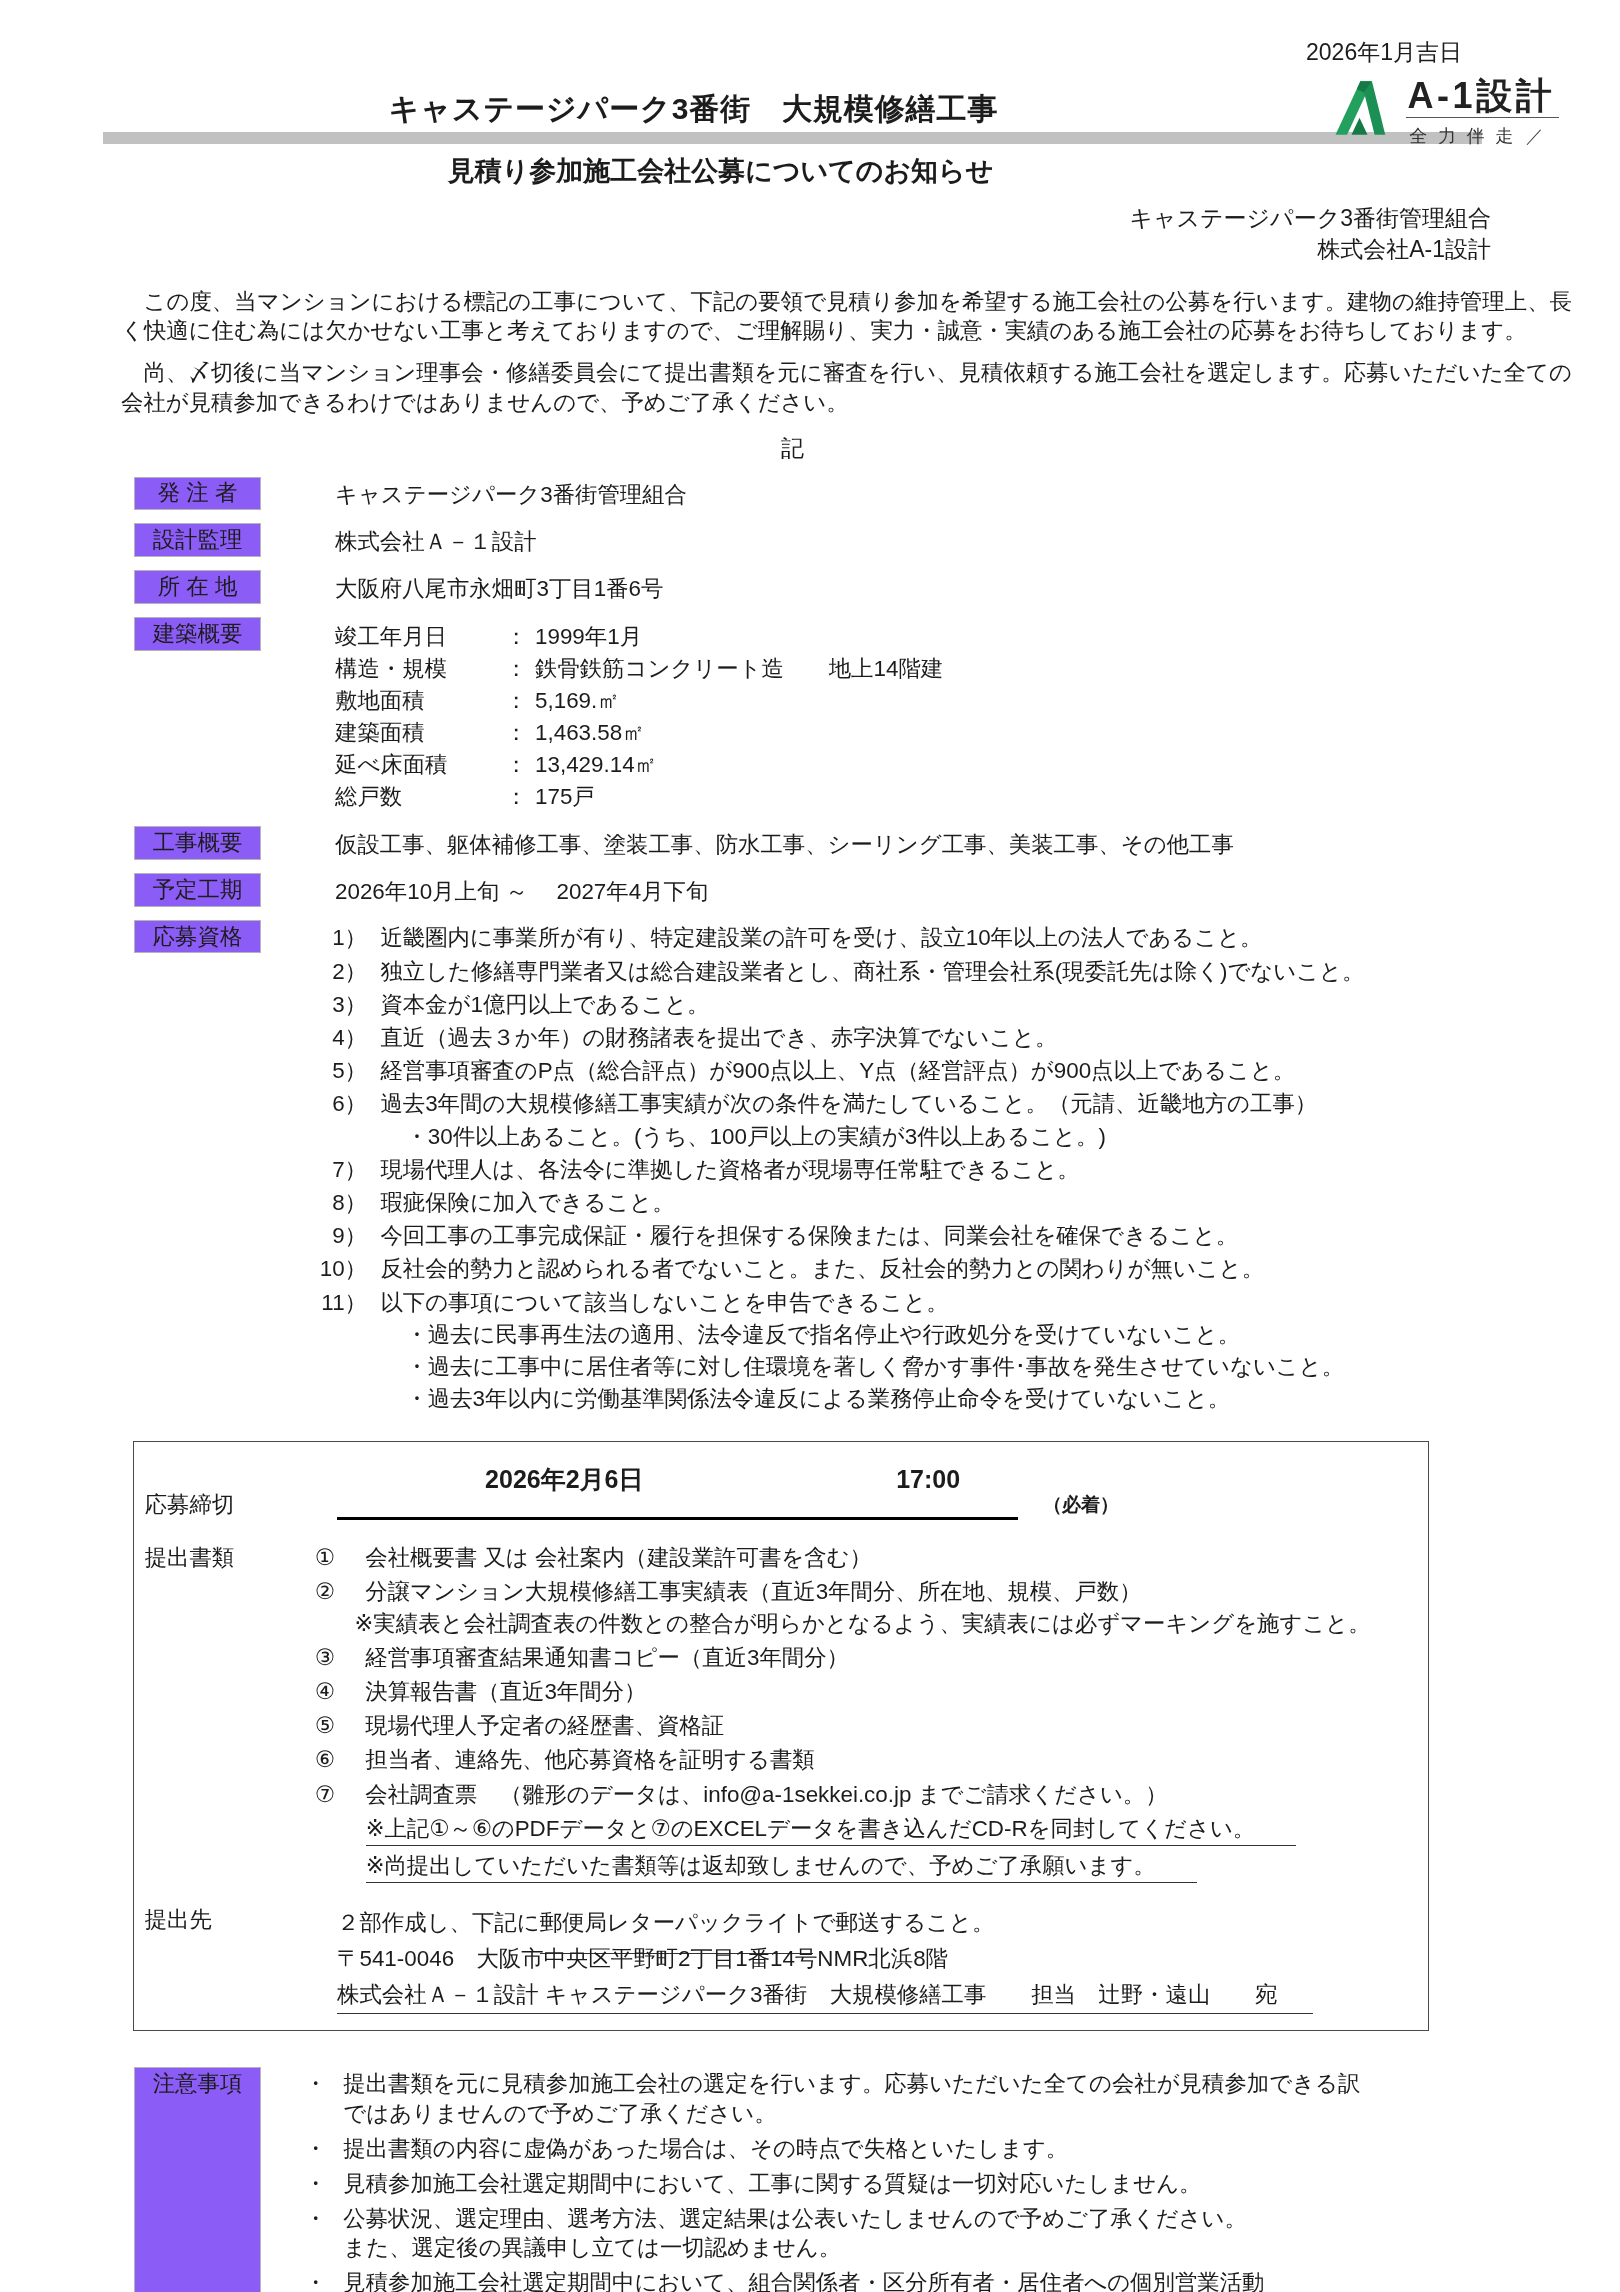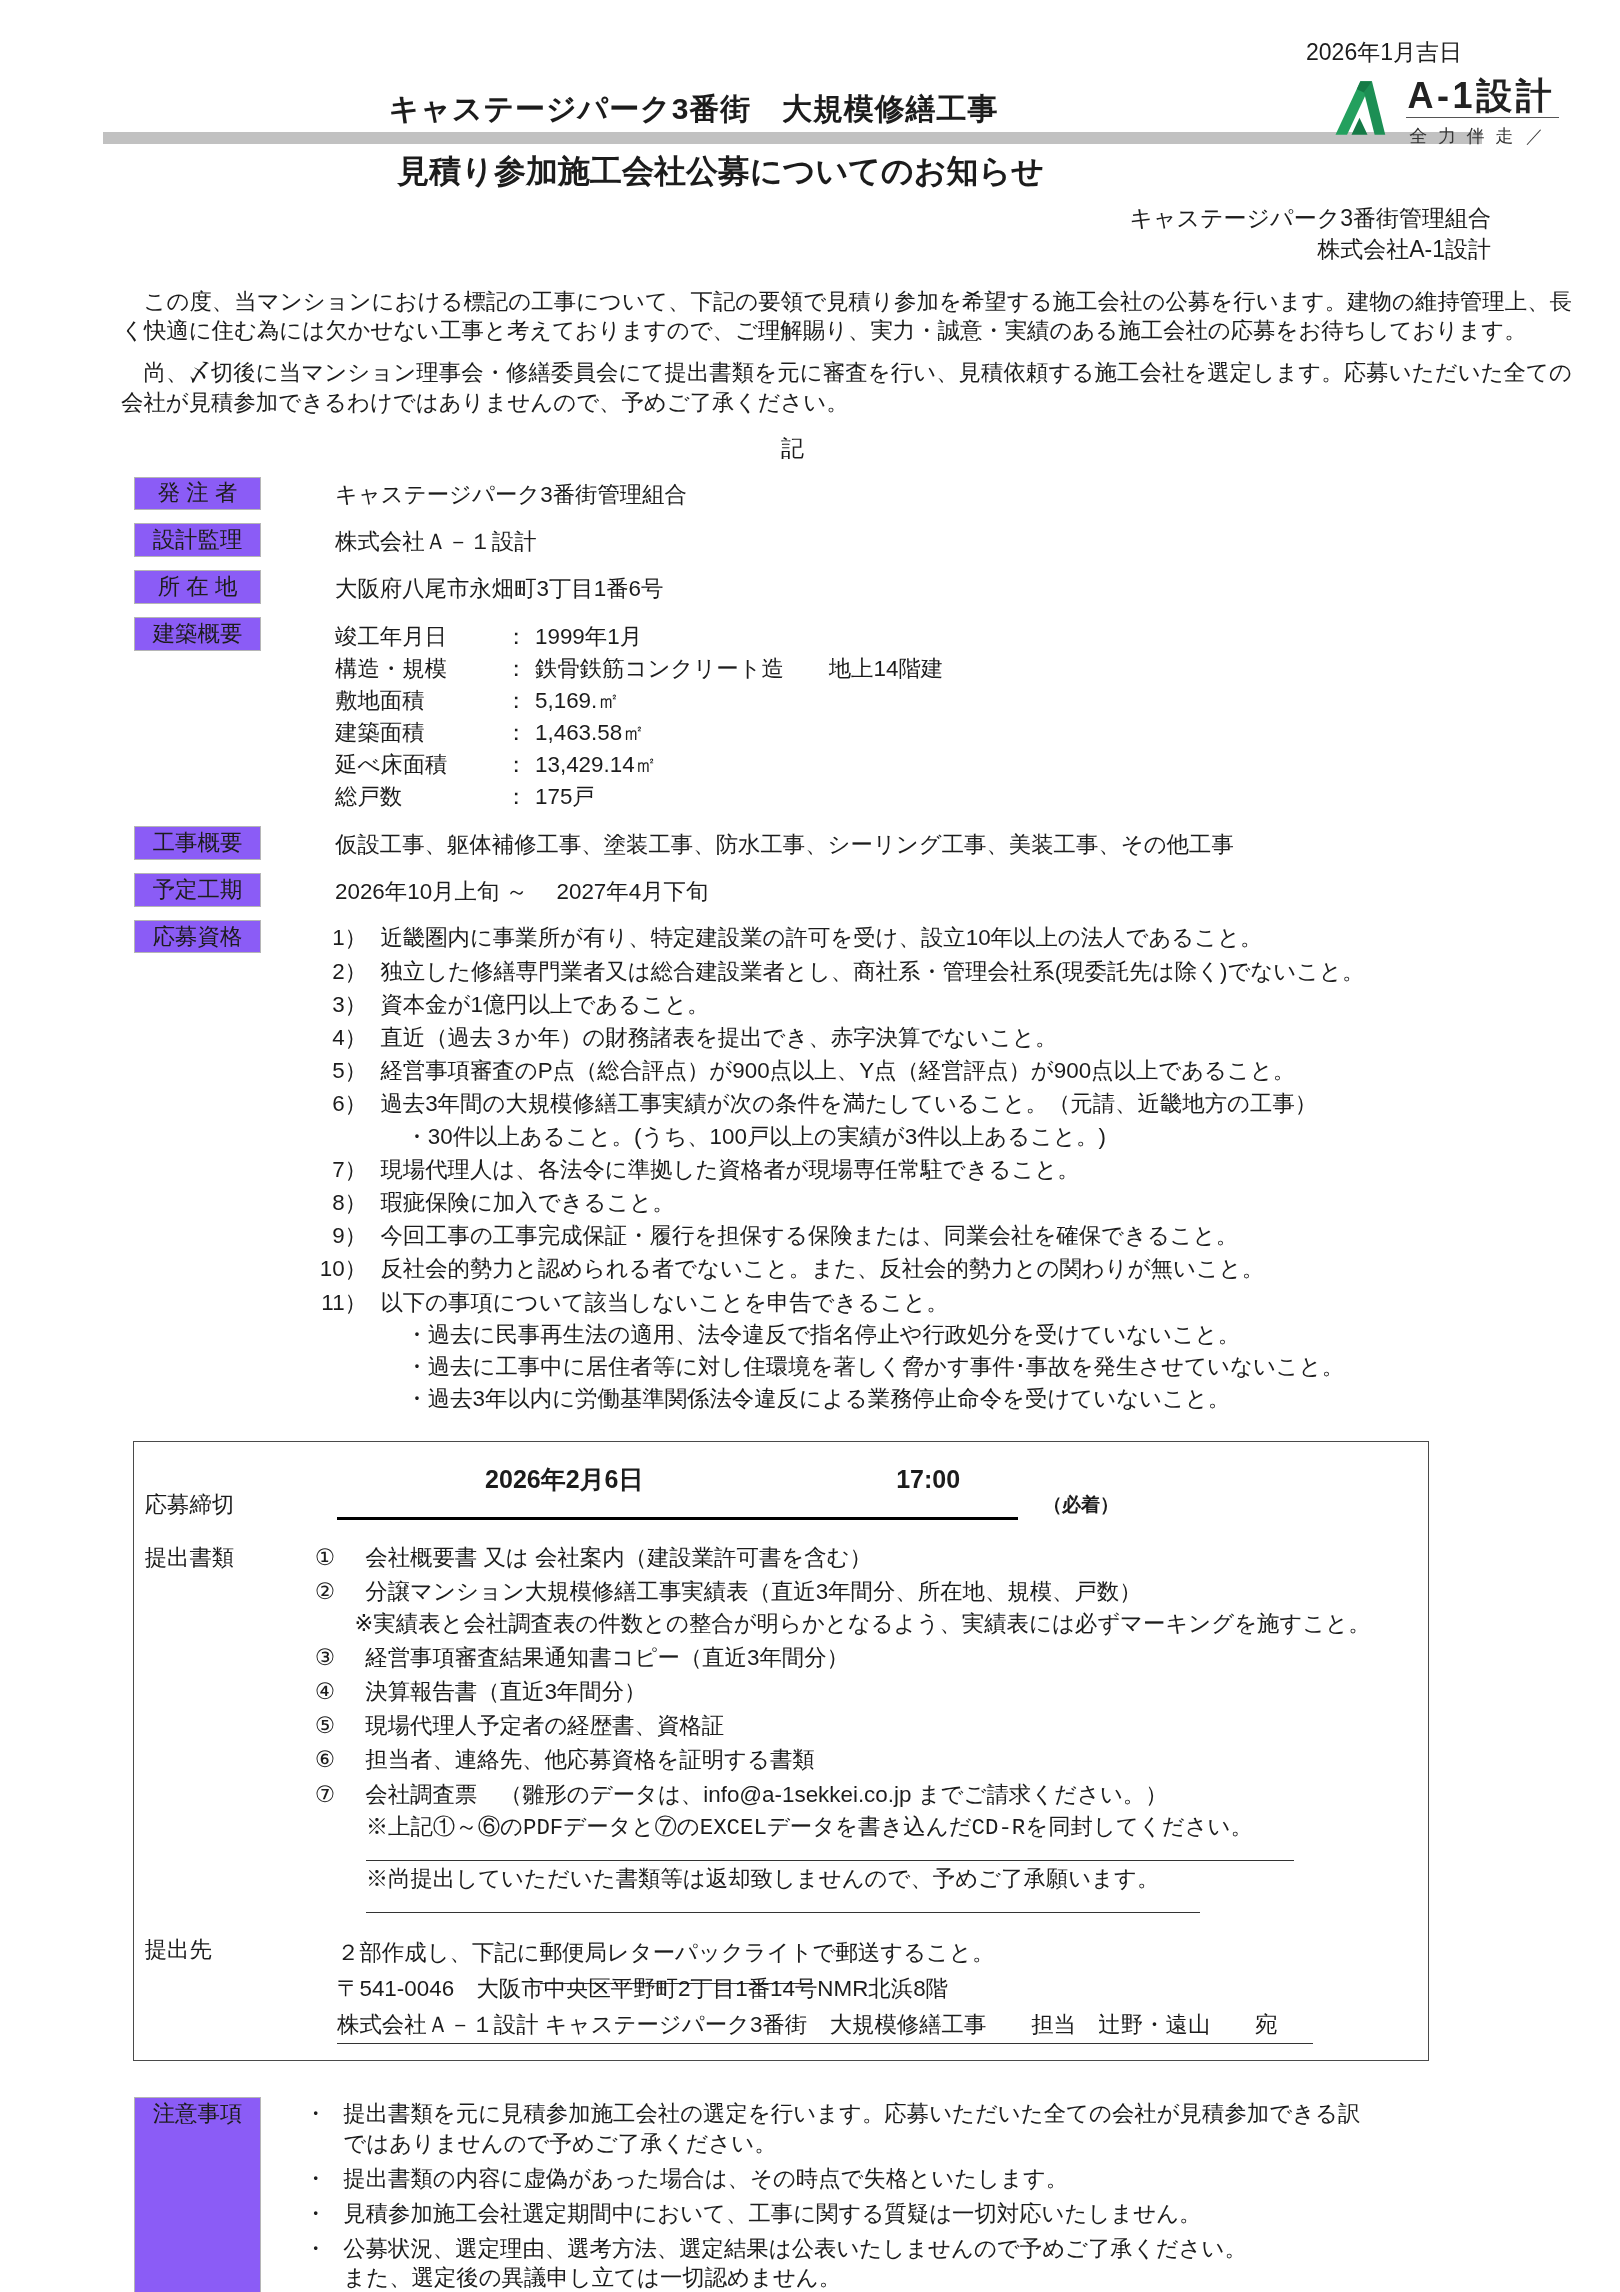--- a/index.html
+++ b/index.html
@@ -17,21 +17,21 @@
     overflow:hidden;
   }
   
   .issue-date{ text-align:right; padding-right:158px; font-size:23px; }
   .header{ position:relative; margin-top:23px; }
   .title1{
     text-align:center; font-weight:bold; font-size:30px; line-height:36px;
     letter-spacing:0.9px; padding-right:233px;
   }
   .graybar{ height:12.5px; margin:5.4px 0 7.2px 103px; width:1379px; }
-  .title2{ text-align:center; font-weight:bold; font-size:32px; line-height:39px; padding-right:179px; }
+  .title2{ text-align:center; font-weight:bold; font-size:27px; line-height:39px; padding-right:179px; }
   .logo{ position:absolute; top:-14.3px; right:61px; display:flex; align-items:flex-start; gap:17px; background:transparent; }
   .logo-mark{ display:block; }
   .logo-col{ display:flex; flex-direction:column; }
   .logo-name{ font-weight:bold; font-size:36px; line-height:39px; letter-spacing:3.6px; color:#222; border-bottom:1.8px solid #555; padding:0 3.6px 1.8px 1.8px; }
   .logo-tagline{ font-size:18px; letter-spacing:10.7px; color:#333; padding:3.6px 0 0 3.6px; display:flex; align-items:center; }
   .logo-slash{ letter-spacing:0; margin-left:1.8px; }
   .issuers{ margin-top:12.5px; text-align:right; padding-right:129px; font-size:23px; line-height:31px; }
   
   .para{ margin:12.5px 48px 0 121px; text-align:justify; }
   .para.first{ margin-top:21.5px; }
@@ -67,21 +67,21 @@
     border-bottom:3.6px solid #000; padding-bottom:22px;
   }
   .dl-date{ font-weight:bold; font-size:25px; margin-left:148px; }
   .dl-time{ font-weight:bold; font-size:25px; margin-left:auto; margin-right:58px; }
   .dl-arrival{ font-weight:bold; font-size:19px; margin-left:25px; }
   .doc-row{ display:flex; margin-top:23px; }
   .doc-item{ display:flex; margin-bottom:4.5px; }
   .doc-no{ width:39px; flex:0 0 39px; }
   .doc-body{ margin-left:11.6px; max-width:1164px; }
   .doc-note{ margin-top:2.7px; margin-left:-10.7px; }
-  .doc-ul-note{ display:table; margin:5.4px 0 0 51px; border-bottom:1.8px solid #333; padding:0 41px 16px 0;font-family:Liberation Mono, monospace; }
+  .doc-ul-note{ display:table; margin:5.4px 0 0 51px; border-bottom:1.8px solid #333; padding:0 41px 1px 0; }
   .sub-row{ display:flex; margin-top:21.5px; }
   .sub-col{ margin-left:22.4px; line-height:36px; }
   .u-inline{ border-bottom:1.8px solid #333; padding-bottom:18px; }
   .u-full{ display:table; border-bottom:1.8px solid #333; padding:0 36px 0.9px 0; }
   
   .cautions{ display:flex; margin:36px 48px 0 134px; }
   .c-list{ margin-left:41px; padding-top:1.8px; }
   .c-item{ display:flex; margin-bottom:5.4px; }
   .c-bullet{ width:27px; flex:0 0 27px; text-align:center; }
   .c-text{ margin-left:14.3px; max-width:1039px; white-space:pre-line; }

